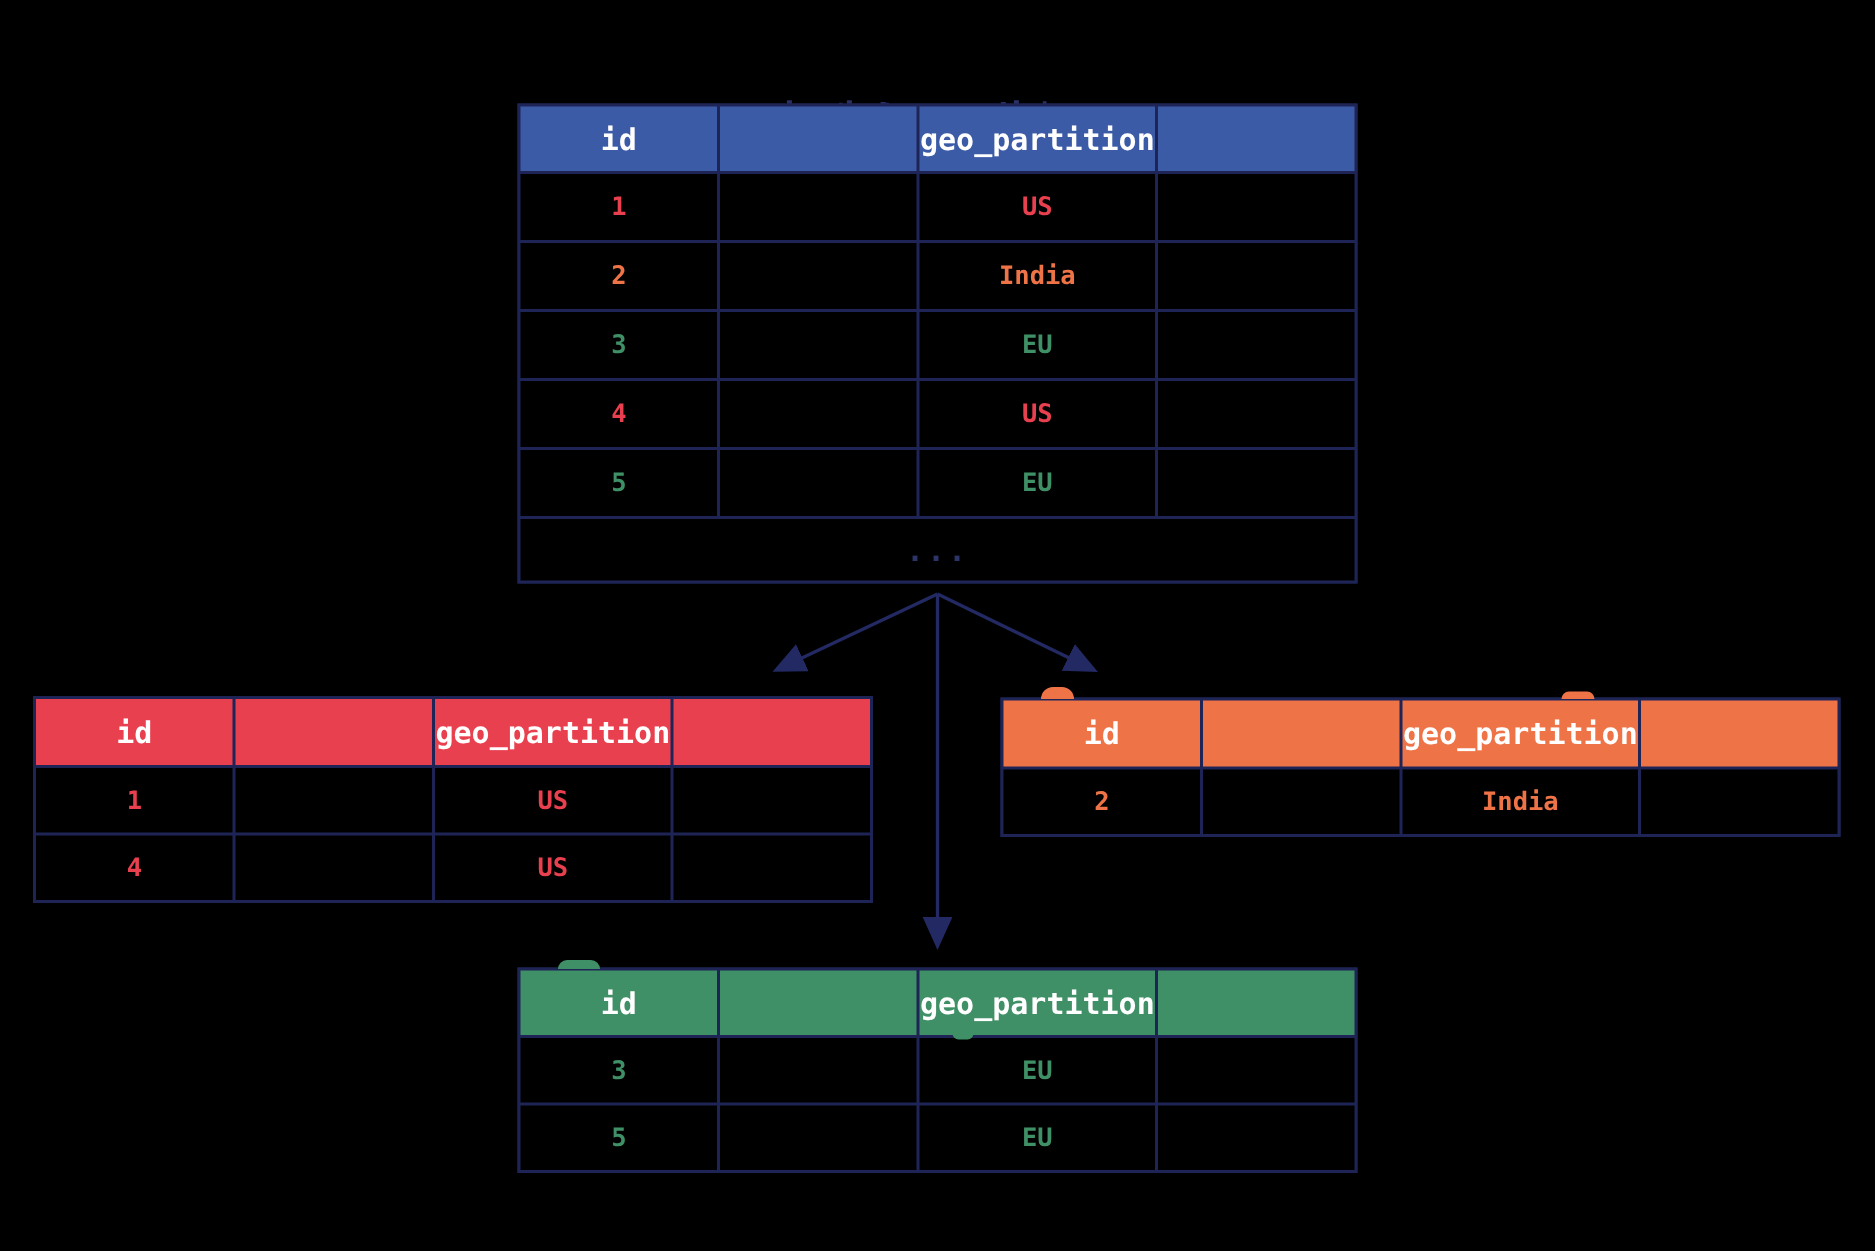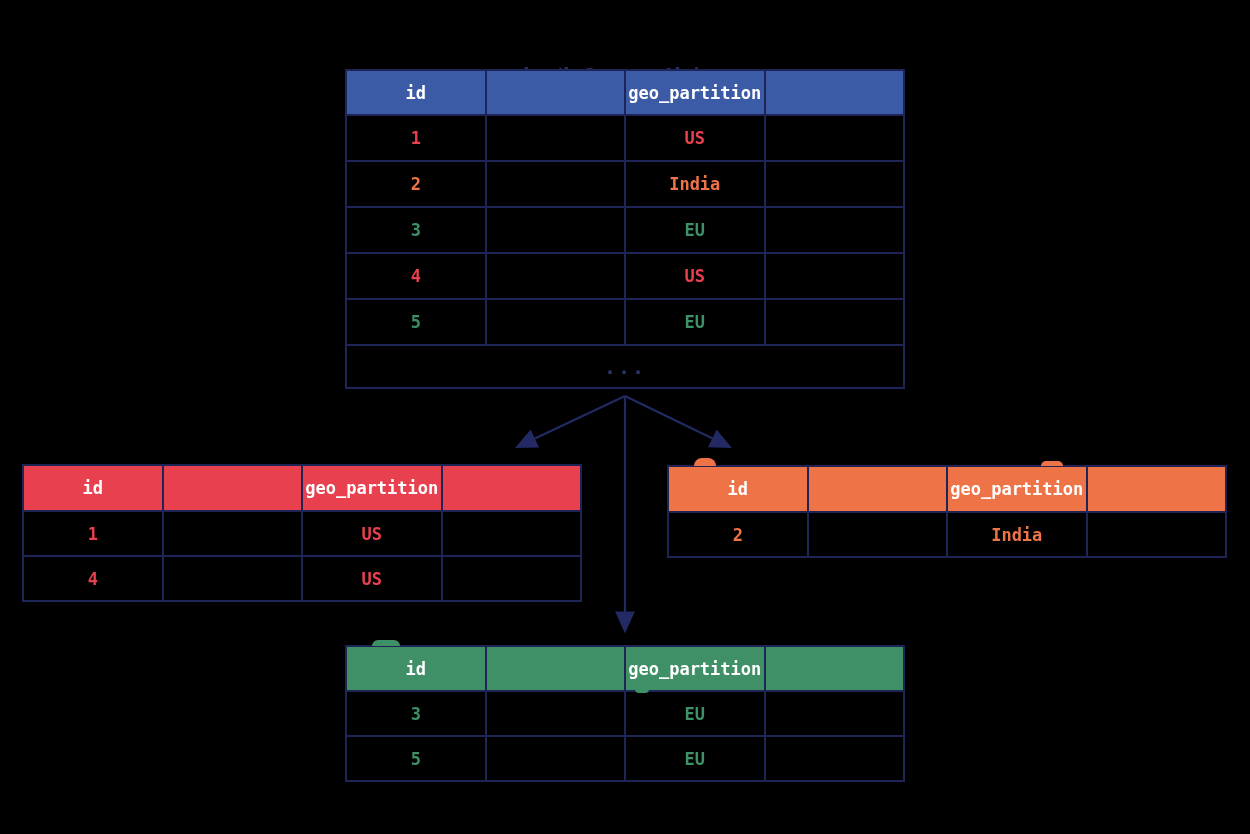--- a/index.html
+++ b/index.html
@@ -29,21 +29,21 @@
     font-weight:bold;font-size:17px;color:var(--title-navy);
   }
   .tbl{
     position:absolute;display:grid;grid-template-columns:repeat(4,1fr);
     gap:2px;background:var(--navy);border:2px solid var(--navy);
   }
   .tbl > div{
     display:flex;align-items:center;justify-content:center;
     font-weight:bold;background:var(--background);
   }
-  .hd{background:var(--accent,#3c5ba6) !important;color:var(--header-text);font-size:17px;}
+  .hd{background:var(--accent,#3c5ba6) !important;color:var(--header-text);font-size:20px;}
   .cl{font-size:17px;}
   .t-red{color:var(--red);}
   .t-orange{color:var(--orange);}
   .t-green{color:var(--green);}
   .ellipsis-cell{
     grid-column:1 / -1;color:#2b3568;font-size:20px;letter-spacing:2px;
     align-items:flex-start !important;padding-top:9px;
   }
   .main-tbl{left:345px;top:69px;width:556px;grid-template-rows:43px 44px 44px 44px 44px 44px 41px;--accent:var(--blue);}
   .us-tbl{left:22px;top:464px;width:556px;grid-template-rows:44px 43px 43px;--accent:var(--red);}

